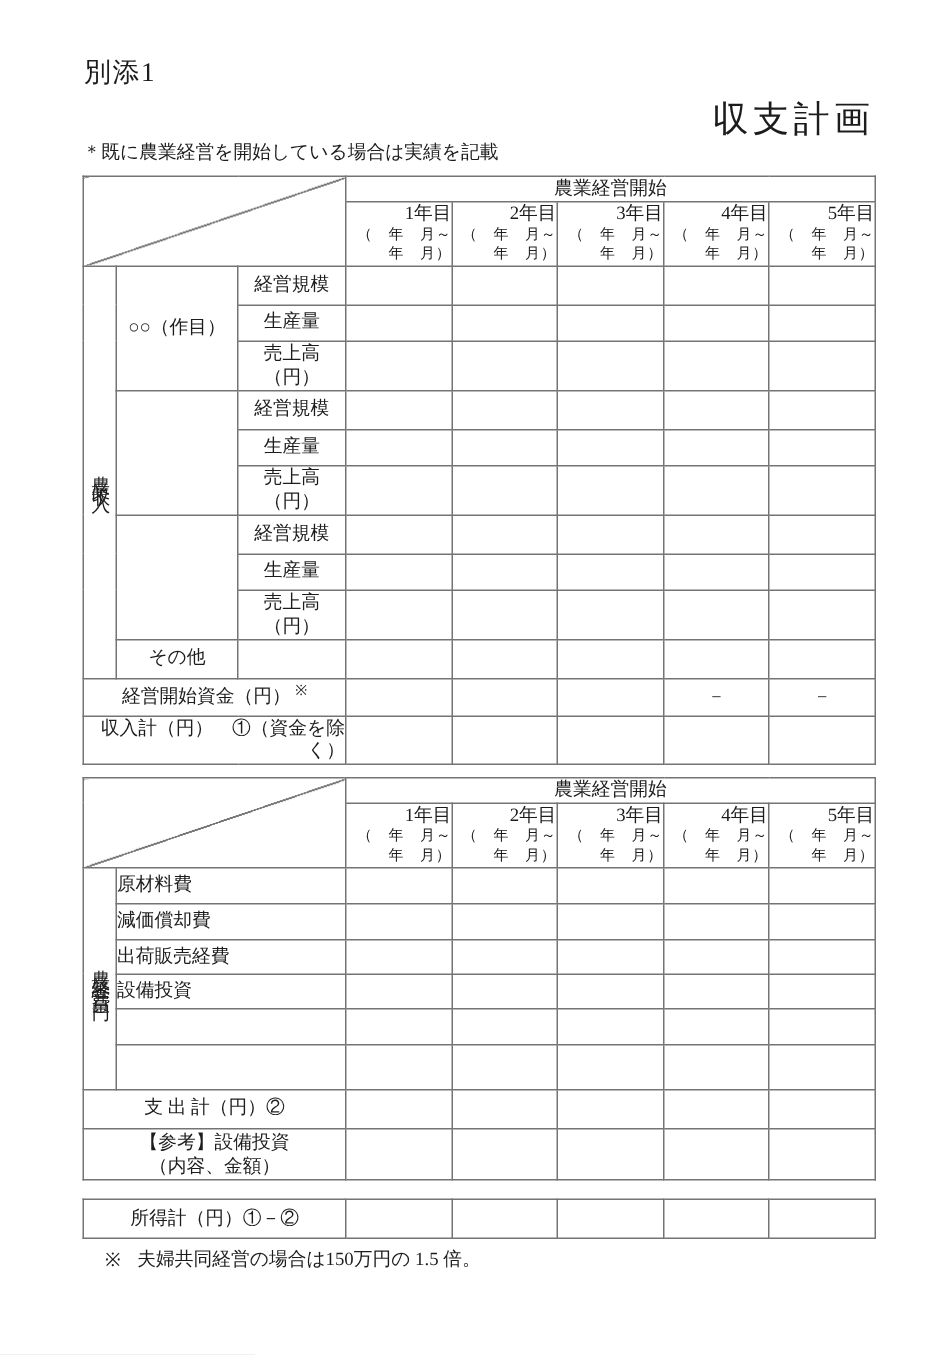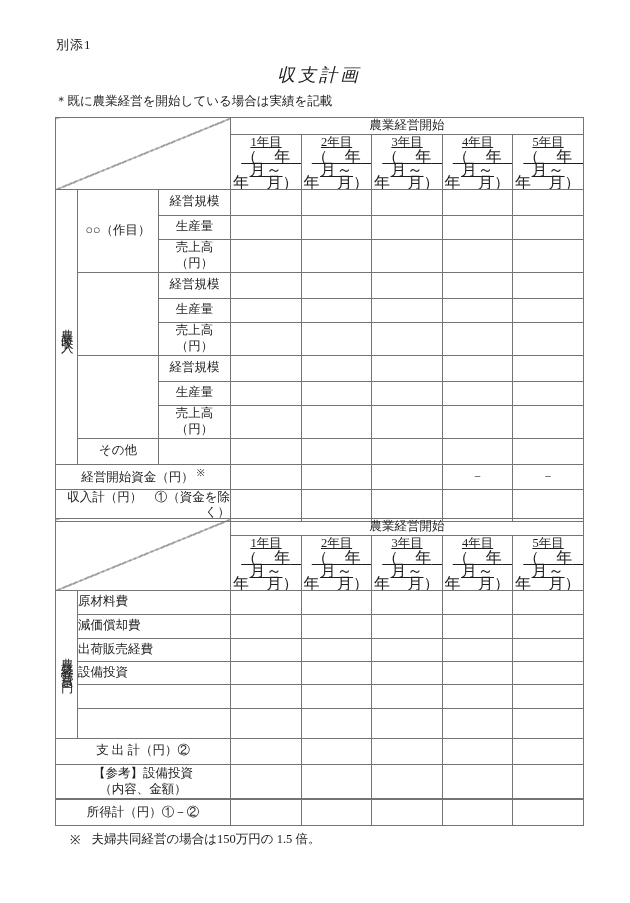--- a/index.html
+++ b/index.html
@@ -1,23 +1,23 @@
 <!DOCTYPE html>
 <html><head>
 <meta charset="utf-8">
 <style>
   html,body{margin:0;padding:0;background:#e8e8e8;}
   .page{
     position:relative;width:630px;height:903px;background:#ffffff;
     font-family:"Liberation Serif","DejaVu Serif",serif;color:#1c1c1c;
     margin:0 auto;overflow:hidden;
   }
-  .attach{position:absolute;left:56px;top:36px;font-size:13px;letter-spacing:1px;}
-  .title{position:absolute;left:55px;width:528px;top:63px;text-align:center;
-         font-size:18px;letter-spacing:3px;font-style:italic;}
+  .attach{position:absolute;left:56px;top:36px;font-size:18px;letter-spacing:1px;}
+  .title{position:absolute;left:55px;width:528px;top:63px;text-align:right;
+         font-size:24px;letter-spacing:3px;}
   .note{position:absolute;left:55px;width:528px;top:93px;text-align:left;font-size:12.5px;}
   table.ft{border-collapse:collapse;table-layout:fixed;position:absolute;left:55px;
            border:1px solid #5a5a5a;}
   table.ft td{border:1px solid #747474;padding:0;font-size:12.5px;
               vertical-align:middle;overflow:hidden;line-height:1.25;}
   #t1{top:117px;width:528px;}
   #t2{top:518px;width:528px;}
   #t3{top:799px;width:528px;}
   .c{text-align:center;}
   .metric{text-align:center;white-space:pre-line;}
@@ -26,23 +26,23 @@
   .dash{text-align:center;color:#555;}
   .vert{
     writing-mode:vertical-rl;text-orientation:mixed;text-align:center;
     letter-spacing:4px;font-size:12.5px;
   }
   .diag{
     background:linear-gradient(to bottom right,
       transparent calc(50% - 0.6px),#747474 calc(50% - 0.6px),
       #747474 calc(50% + 0.6px),transparent calc(50% + 0.6px));
   }
-  .yh{text-align:center;vertical-align:middle;text-decoration:underline;}
+  .yh{text-align:right;vertical-align:middle;}
   .yh .yt{font-size:12.5px;line-height:15px;}
-  .yh .yp{font-size:16px;line-height:13px;letter-spacing:0.5px;}
+  .yh .yp{font-size:10px;line-height:13px;letter-spacing:0.5px;}
   .hdr{font-size:12.5px;line-height:13px;margin-left:36px;}
   sup.mark{font-size:9.5px;vertical-align:super;margin-left:3px;}
   .ref div{line-height:16px;}
   .footnote{position:absolute;left:70px;top:831px;font-size:12.5px;display:flex;gap:11px;}
 </style>
 </head>
 <body>
 
 <div class="page">
 

